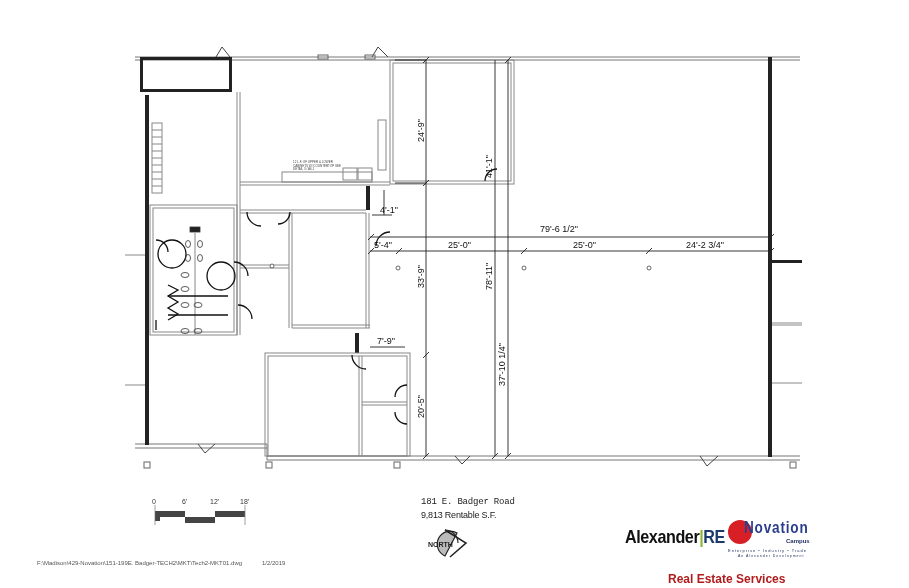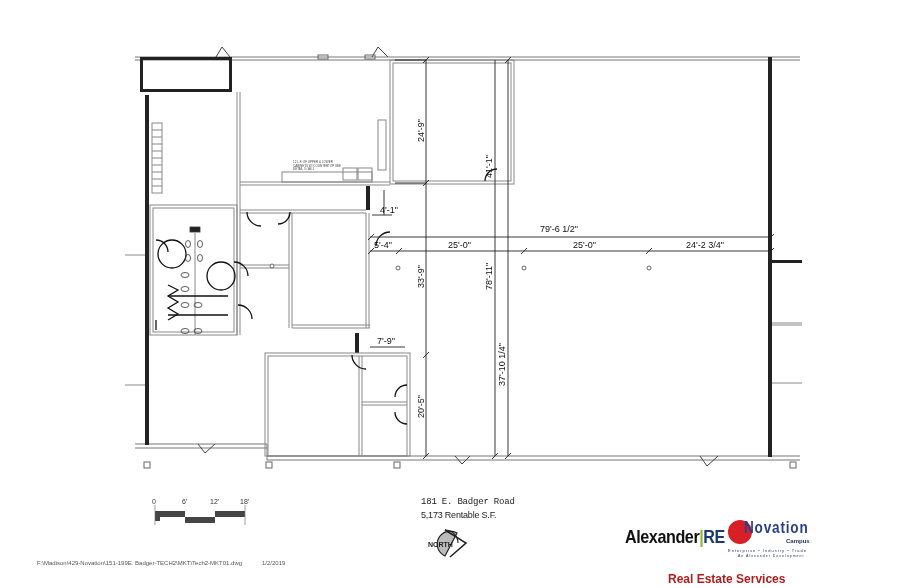--- a/index.html
+++ b/index.html
@@ -223,21 +223,21 @@
 <div class="dim dimv" style="left:416px; top:418px;">20'-5"</div>
 
 <div class="lbl" style="left:293px; top:161px; font-size:3px; width:50px; white-space:normal; line-height:3.5px; color:#444;">12 L.F. OF UPPER &amp; LOWER CABINETS W/ COUNTERTOP SEE DETAIL 3 / A6.1</div>
 
 <div class="lbl scale-t" style="left:152px;">0</div>
 <div class="lbl scale-t" style="left:182px;">6'</div>
 <div class="lbl scale-t" style="left:210px;">12'</div>
 <div class="lbl scale-t" style="left:240px;">18'</div>
 
 <div class="lbl addr">181 E. Badger Road</div>
-<div class="lbl rsf">5,173 Rentable S.F.</div>
+<div class="lbl rsf">9,813 Rentable S.F.</div>
 <div class="lbl north">NORTH</div>
 
 <div class="lbl path">F:\Madison\429-Novation\151-199E. Badger-TECH2\MKT\Tech2-MKT01.dwg</div>
 <div class="lbl date">1/2/2019</div>
 
 <div class="lbl alex"><span>Alexander</span><span class="bar">|</span><span class="re">RE</span></div>
 <div class="lbl alex-sub">Real Estate Services</div>
 
 <div class="lbl nov">Novation</div>
 <div class="lbl nov-campus">Campus</div>

